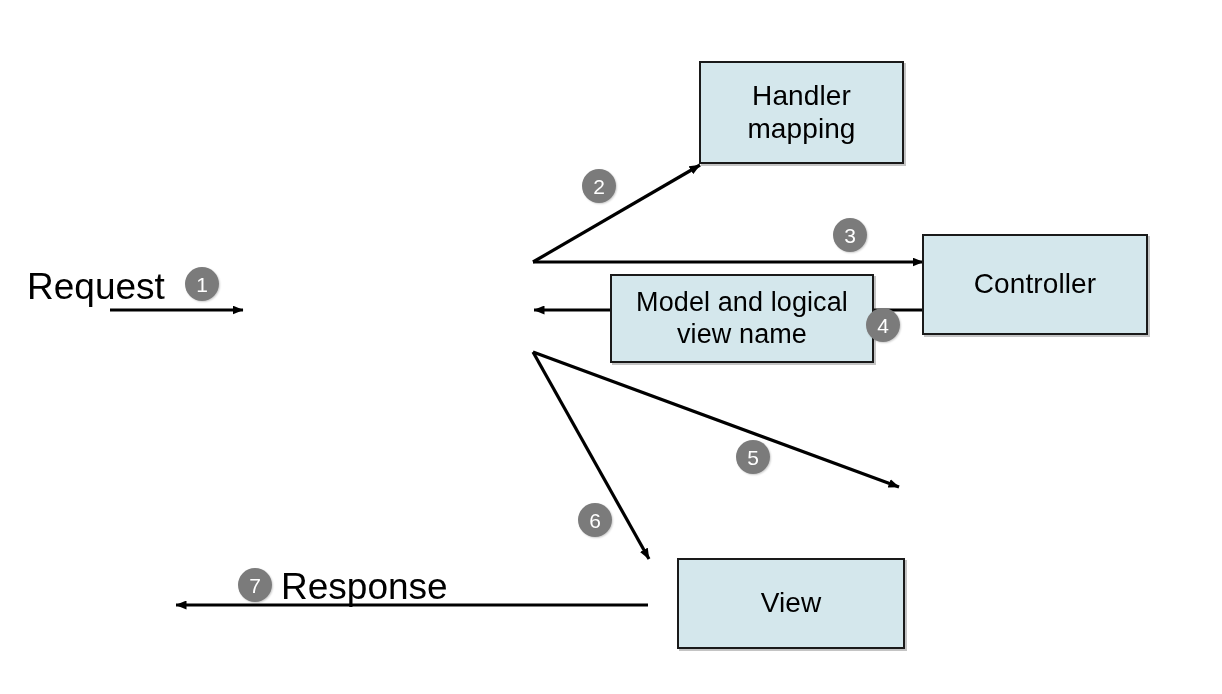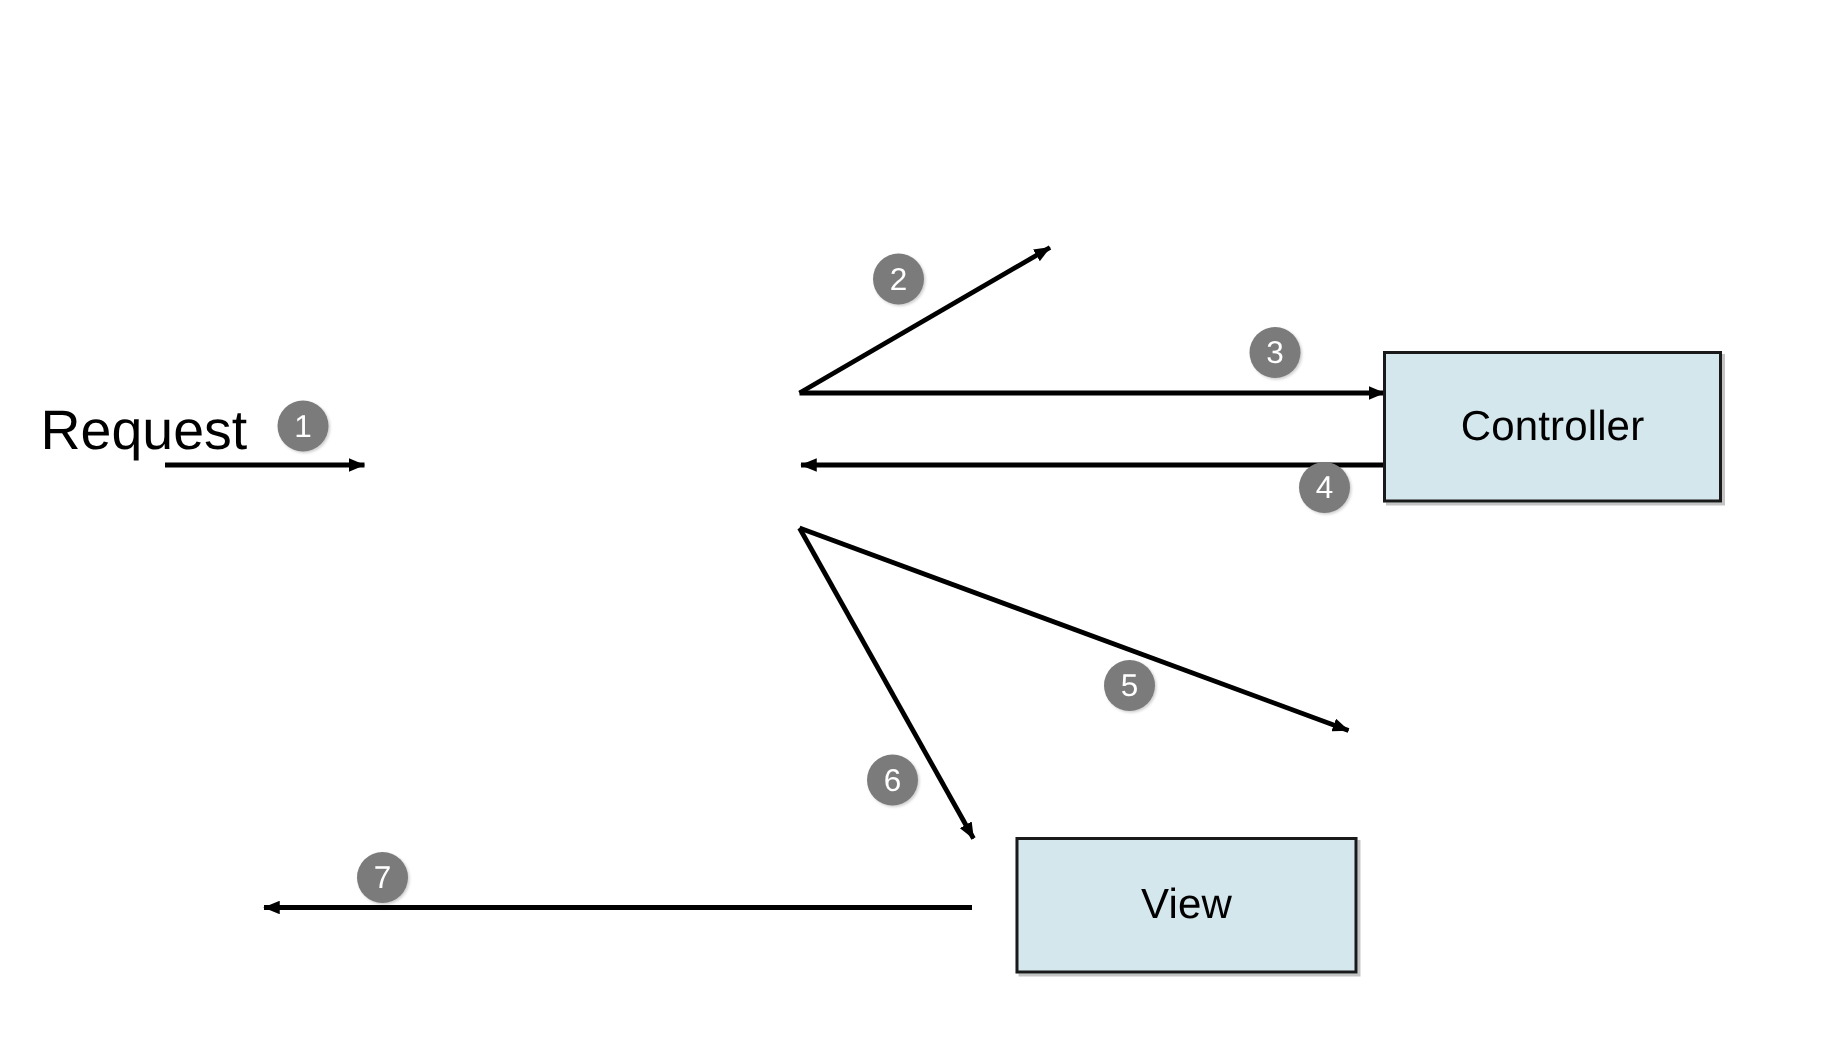--- a/index.html
+++ b/index.html
@@ -87,32 +87,41 @@
     <line x1="922" y1="310" x2="534" y2="310" stroke="#000000" stroke-width="3.2" marker-end="url(#arrowhead)"></line>
 
     <line x1="533" y1="352" x2="899" y2="487" stroke="#000000" stroke-width="3.2" marker-end="url(#arrowhead)"></line>
 
     <line x1="533" y1="352" x2="649" y2="559" stroke="#000000" stroke-width="3.2" marker-end="url(#arrowhead)"></line>
 
     <line x1="648" y1="605" x2="176" y2="605" stroke="#000000" stroke-width="3.2" marker-end="url(#arrowhead)"></line>
   </svg>
 
 
+  <div class="node-box" style="left:699px; top:61px; width:205px; height:103px;">
+    <span class="node-label">Handler
+mapping</span>
+  </div>
 
   <div class="node-box" style="left:922px; top:234px; width:226px; height:101px;text-align:center;">
     <span class="node-label">Controller</span>
   </div>
 
+  <div class="node-box" style="left:610px; top:274px; width:264px; height:89px; font-size:27px;">
+    <span class="node-label">Model and logical
+view name</span>
+  </div>
 
 
   <div class="node-box" style="left:648px; top:558px; width:228px; height:91px;margin-left:29px;">
     <span class="node-label">View</span>
   </div>
 
   <div class="edge-label" style="left:27px; top:268px;">Request</div>
+  <div class="edge-label" style="left:281px; top:568px;">Response</div>
 
   <div class="step-badge" style="left:185px; top:267px;">1</div>
   <div class="step-badge" style="left:582px; top:169px;">2</div>
   <div class="step-badge" style="left:833px; top:218px;">3</div>
   <div class="step-badge" style="left:866px; top:308px;">4</div>
   <div class="step-badge" style="left:736px; top:440px;">5</div>
   <div class="step-badge" style="left:578px; top:503px;">6</div>
   <div class="step-badge" style="left:238px; top:568px;">7</div>
 
 </div>

